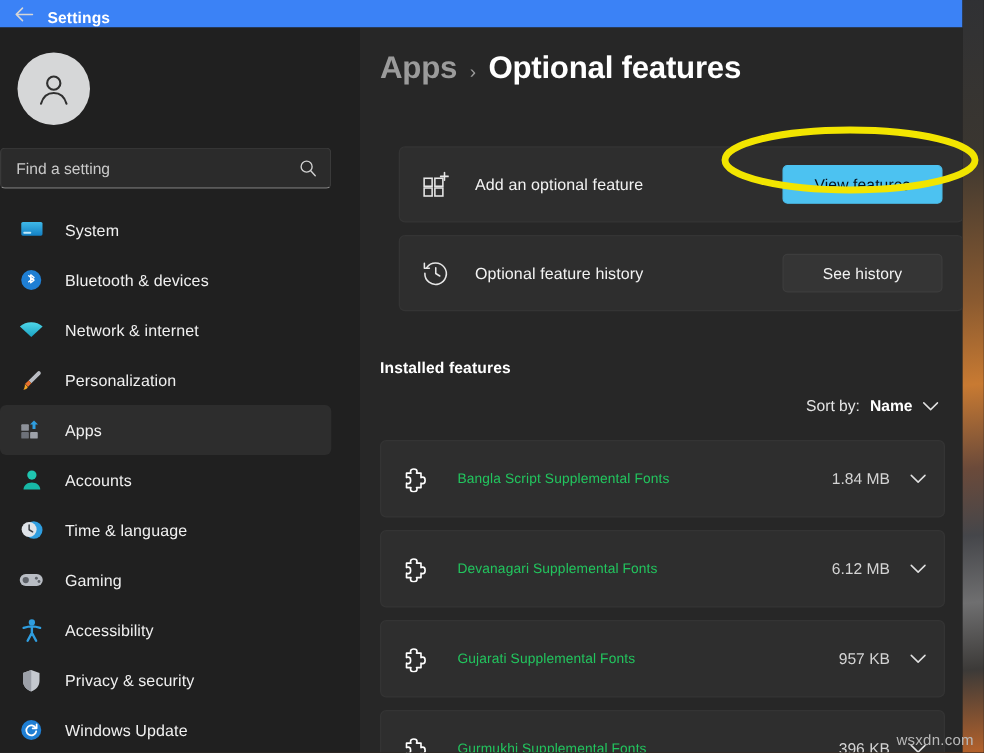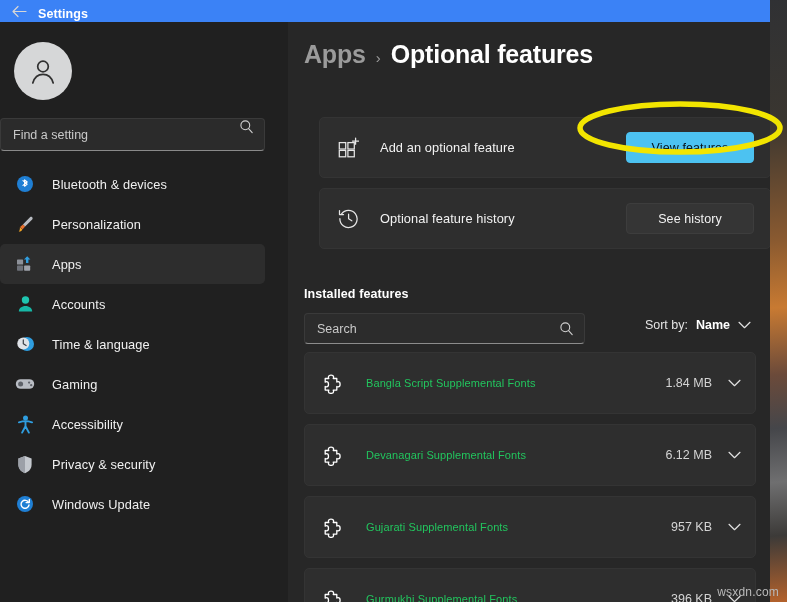--- a/index.html
+++ b/index.html
@@ -102,20 +102,21 @@
   
   #settings-search {
     position: absolute;
     left: 0; top: 96px;
     width: 265px; height: 33px;
     background: #2b2b2b;
     border: 1px solid #3a3a3a;
     border-bottom: 1.5px solid #8a8a8a;
     border-radius: 4px;
     display: flex;
+    align-items: center;
     padding: 0 10px 0 12px;
   }
   #settings-search-input {
     flex: 1;
     background: transparent;
     border: none;
     outline: none;
     color: #c9c9c9;
     font-size: 12.5px;
     font-family: "Liberation Sans", sans-serif;
@@ -346,31 +347,60 @@
       <span id="settings-search-icon">
         <svg width="15" height="15" viewBox="0 0 15 15" fill="none" stroke="currentColor" stroke-width="1.1">
           <circle cx="6.3" cy="6.3" r="4.4"></circle>
           <path d="M9.6 9.6L13.2 13.6" stroke-linecap="round"></path>
         </svg>
       </span>
     </div>
 
     <div id="nav-list">
 
+      <div class="nav-item">
+        <span class="nav-icon">
+          <svg width="19" height="16" viewBox="0 0 19 16">
+            <defs>
+                <linearGradient id="gMon" x1="0" y1="0" x2="0" y2="1">
+              <stop offset="0" stop-color="#3fb9e8"></stop>
+                  <stop offset="1" stop-color="#1380c4"></stop>
+            </linearGradient>
+              </defs>
+            <rect x="1" y="1.5" width="17" height="11" rx="1.3" fill="url(#gMon)"></rect>
+            <rect x="2.6" y="9.4" width="6.4" height="1.5" rx=".7" fill="#bfe9fb"></rect>
+          </svg>
+        </span>
+        <span class="nav-label">System</span>
+      </div>
 
       <div class="nav-item">
         <span class="nav-icon">
           <svg width="18" height="18" viewBox="0 0 18 18">
             <circle cx="9" cy="9" r="8" fill="#1f7fd4"></circle>
             <path d="M7 5.6l4.2 3.5L8.6 11.2V4.9l2.6 2.1L7 10.4" fill="none" stroke="#ffffff" stroke-width="1.15" stroke-linecap="round" stroke-linejoin="round"></path>
           </svg>
         </span>
         <span class="nav-label">Bluetooth &amp; devices</span>
       </div>
 
+      <div class="nav-item">
+        <span class="nav-icon">
+          <svg width="20" height="15" viewBox="0 0 20 15">
+            <defs>
+                <linearGradient id="gWifi" x1="0" y1="0" x2="0" y2="1">
+              <stop offset="0" stop-color="#4fd6e8"></stop>
+                  <stop offset="1" stop-color="#1aa3c4"></stop>
+            </linearGradient>
+              </defs>
+            <path d="M10 12.6L.9 4.2C3.3 2 6.5.8 10 .8s6.7 1.2 9.1 3.4L10 12.6z" fill="url(#gWifi)"></path>
+          </svg>
+        </span>
+        <span class="nav-label">Network &amp; internet</span>
+      </div>
 
       <div class="nav-item">
         <span class="nav-icon">
           <svg width="19" height="19" viewBox="0 0 19 19">
             <path d="M16.2 2.3c.6.6.6 1.6 0 2.2L9.1 11.6 6.9 9.4 14 2.3c.6-.6 1.6-.6 2.2 0z" fill="#b9bcc2"></path>
             <path d="M6.9 9.4l2.2 2.2-2.6 2.8-2.4-2.4 2.8-2.6z" fill="#e8712f"></path>
             <path d="M3.9 12.2l2.4 2.4c-.6 1.4-1.9 2.2-3.6 2.2.9-1.1 1.3-2.6 1.2-4.6z" fill="#f5a623"></path>
           </svg>
         </span>
         <span class="nav-label">Personalization</span>
@@ -485,29 +515,20 @@
           <path d="M1.5 2.6v4h4" stroke-linecap="round" stroke-linejoin="round"></path>
           <path d="M10.6 6.2v4.6l3.2 2" stroke-linecap="round" stroke-linejoin="round"></path>
         </svg>
       </span>
       <span class="card-label">Optional feature history</span>
       <button class="card-button neutral">See history</button>
     </div>
 
     <div id="installed-heading">Installed features</div>
 
-    <div id="features-search">
-      <input id="features-search-input" type="text" placeholder="Search" style="">
-      <span id="features-search-icon">
-        <svg width="15" height="15" viewBox="0 0 15 15" fill="none" stroke="currentColor" stroke-width="1.1">
-          <circle cx="6.3" cy="6.3" r="4.4"></circle>
-          <path d="M9.6 9.6L13.2 13.6" stroke-linecap="round"></path>
-        </svg>
-      </span>
-    </div>
 
     <div id="sort-control">
       <span id="sort-label">Sort by:</span>
       <span id="sort-value">Name</span>
       <span id="sort-chevron">
         <svg width="13" height="8" viewBox="0 0 13 8" fill="none" stroke="currentColor" stroke-width="1.2">
           <path d="M1 1.3l5.5 5.4L12 1.3" stroke-linecap="round" stroke-linejoin="round"></path>
         </svg>
       </span>
     </div>

